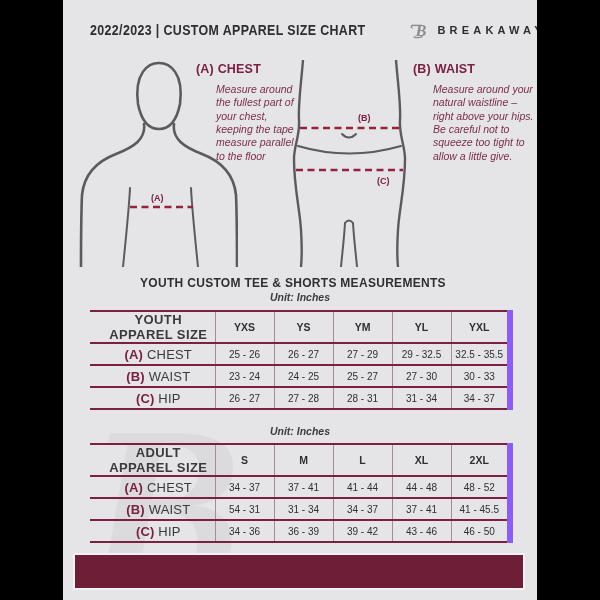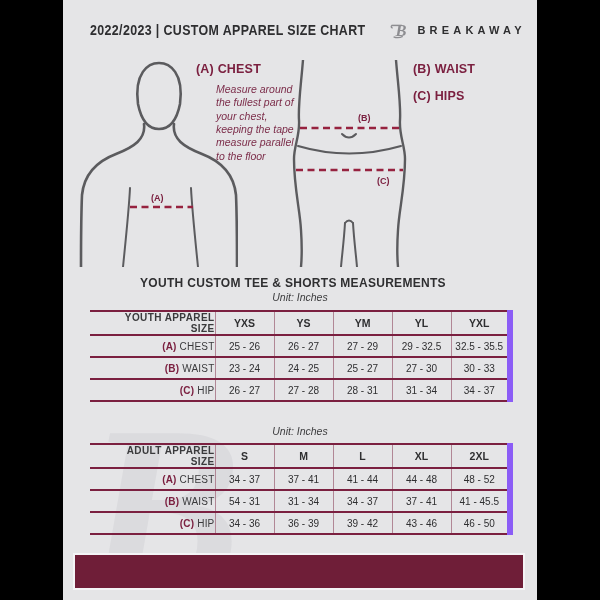--- a/index.html
+++ b/index.html
@@ -4,52 +4,52 @@
 <style>
   * { margin: 0; padding: 0; box-sizing: border-box; }
   html, body { width: 600px; height: 600px; }
   body { background: #000; font-family: "Liberation Sans", sans-serif; position: relative; overflow: hidden; }
 
   .canvas { position: absolute; inset: 0; width: 600px; height: 600px; background: #000; }
   .doc { position: absolute; left: 63px; top: 0; width: 474px; height: 600px; background: #e5e5e7; overflow: hidden; }
 
   
   .hdr { position: absolute; left: 27px; right: 14px; top: 16px; height: 28px;
-         display: flex; align-items: center; justify-content: space-between; }
+         display: flex; align-items: center; justify-content: space-between; gap: 20px; }
   .hdr-title { font-weight: bold; font-size: 13.5px; color: #2e2e30; letter-spacing: 0.4px;
                transform: scaleX(0.92) scaleY(1.08); transform-origin: left center; white-space: nowrap; }
   .brand-wrap { display: flex; align-items: center; gap: 6px; }
   .brand-name { font-weight: bold; font-size: 11px; color: #2e2e30; letter-spacing: 4.2px; }
 
   
   .fig { position: absolute; }
   .fig svg { display: block; }
   .guide-block h3 { font-size: 12.5px; font-weight: bold; color: #7b2040; margin-bottom: 7px; letter-spacing: 0.2px; }
   .guide-block p { font-size: 10.5px; font-style: italic; color: #7c2d4a; line-height: 1.27; white-space: pre-line; margin-left: 20px; }
   .chest-block { position: absolute; left: 133px; top: 62px; width: 108px; }
   .right-col { position: absolute; left: 350px; top: 62px; width: 122px; }
   .hips-block { margin-top: 13px; }
 
   
   .sec-title { position: absolute; left: 20px; width: 420px; text-align: center;
                font-size: 12px; font-weight: bold; color: #2f2f31; letter-spacing: 0.3px; }
   .sec-unit { position: absolute; left: 27px; width: 420px; text-align: center;
-              font-size: 10.5px; font-style: italic; color: #3c3c3e; }
+              font-size: 10.5px; font-style: italic; color: #3c3c3e; font-weight: bold; }
 
   
   .size-table { position: absolute; left: 27px; width: 420px; border-collapse: collapse; table-layout: fixed;
                 border-top: 2px solid #7b2040; z-index: 2; }
   .size-table col.c0 { width: 125px; }
   .size-table col { width: 59px; }
   .size-table th, .size-table td { height: 22px; padding: 0; text-align: center; vertical-align: middle;
                 border-bottom: 2px solid #7b2040; font-size: 10px; color: #2f2f31; }
   .size-table th:not(.lbl) { font-weight: bold; font-size: 10.5px; margin-top: 32px; }
   .size-table th:not(:first-child), .size-table td:not(:first-child) { border-left: 1px solid #b18796; }
   .size-table th:last-child, .size-table td:last-child { border-right: 6px solid #8b5cf6; }
-  .size-table .lbl { text-align: right; padding-left: 12px; font-size: 10px; letter-spacing: 0.4px; color: #3a3a3c; }
+  .size-table .lbl { text-align: center; padding-left: 12px; font-size: 13px; letter-spacing: 0.4px; color: #3a3a3c; }
   .size-table td.lbl { letter-spacing: 0.2px; }
   .pfx { color: #7b2040; font-weight: bold; }
 
   
   .watermark { position: absolute; left: 22px; top: 392px; z-index: 1;
                font-family: "Liberation Serif", serif; font-style: italic; font-weight: bold;
                font-size: 235px; line-height: 1; color: #dbdbde; user-select: none; }
 
   
   .footer-bar { position: absolute; left: 10px; top: 553px; width: 452px; height: 37px;
@@ -109,23 +109,23 @@
         <line x1="8" y1="68" x2="107" y2="68" stroke="#96223f" stroke-width="2.5" stroke-dasharray="7 4.5"></line>
         <text x="66" y="61" font-size="9" font-weight="bold" fill="#7b2040">(B)</text>
         <line x1="4" y1="110" x2="111" y2="110" stroke="#96223f" stroke-width="2.5" stroke-dasharray="7 4.5"></line>
         <text x="85" y="124" font-size="9" font-weight="bold" fill="#7b2040">(C)</text>
       </svg>
     </div>
 
     <div class="right-col">
       <div class="guide-block">
         <h3>(B) WAIST</h3>
+        <p>Measure around your natural waistline – right above your hips. Be careful not to squeeze too tight to allow a little give.</p>
       </div>
       <div class="guide-block hips-block">
-        <h3>(C) HIPS</h3>
       </div>
     </div>
 
     <div class="sec-title" style="top:276px;">YOUTH CUSTOM TEE &amp; SHORTS MEASUREMENTS</div>
     <div class="sec-unit" style="top:291px;">Unit: Inches</div>
 
     <table class="size-table" style="top:310px;">
       <colgroup>
           <col class="c0">
           <col>

